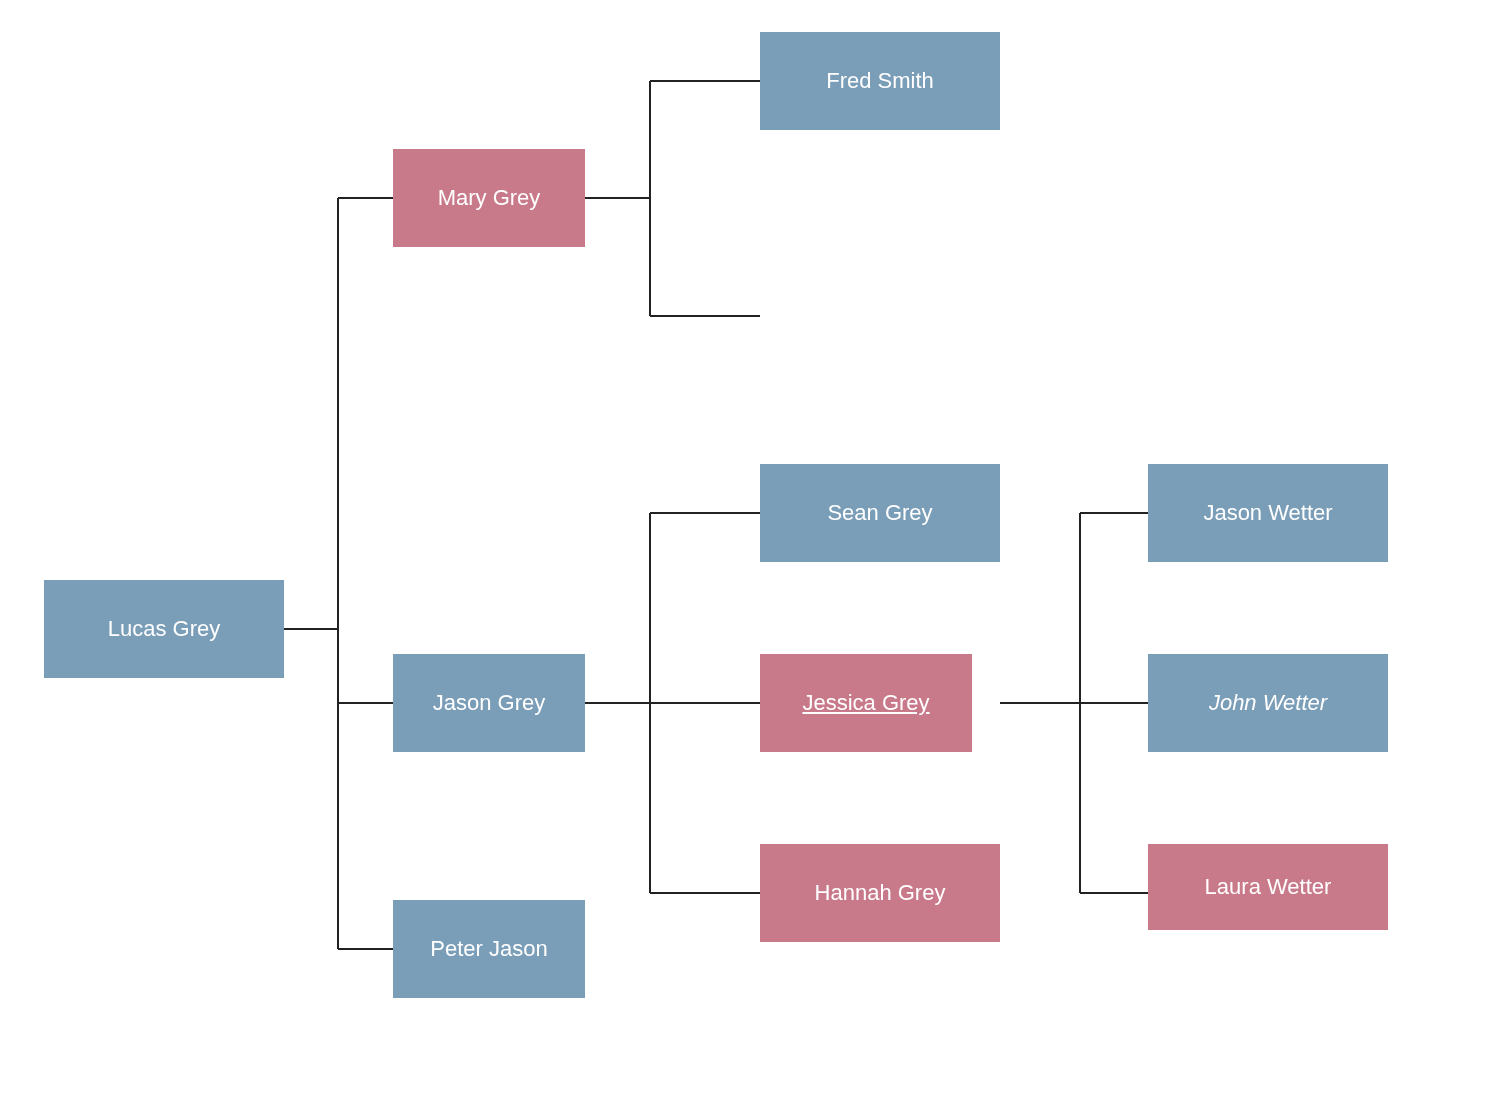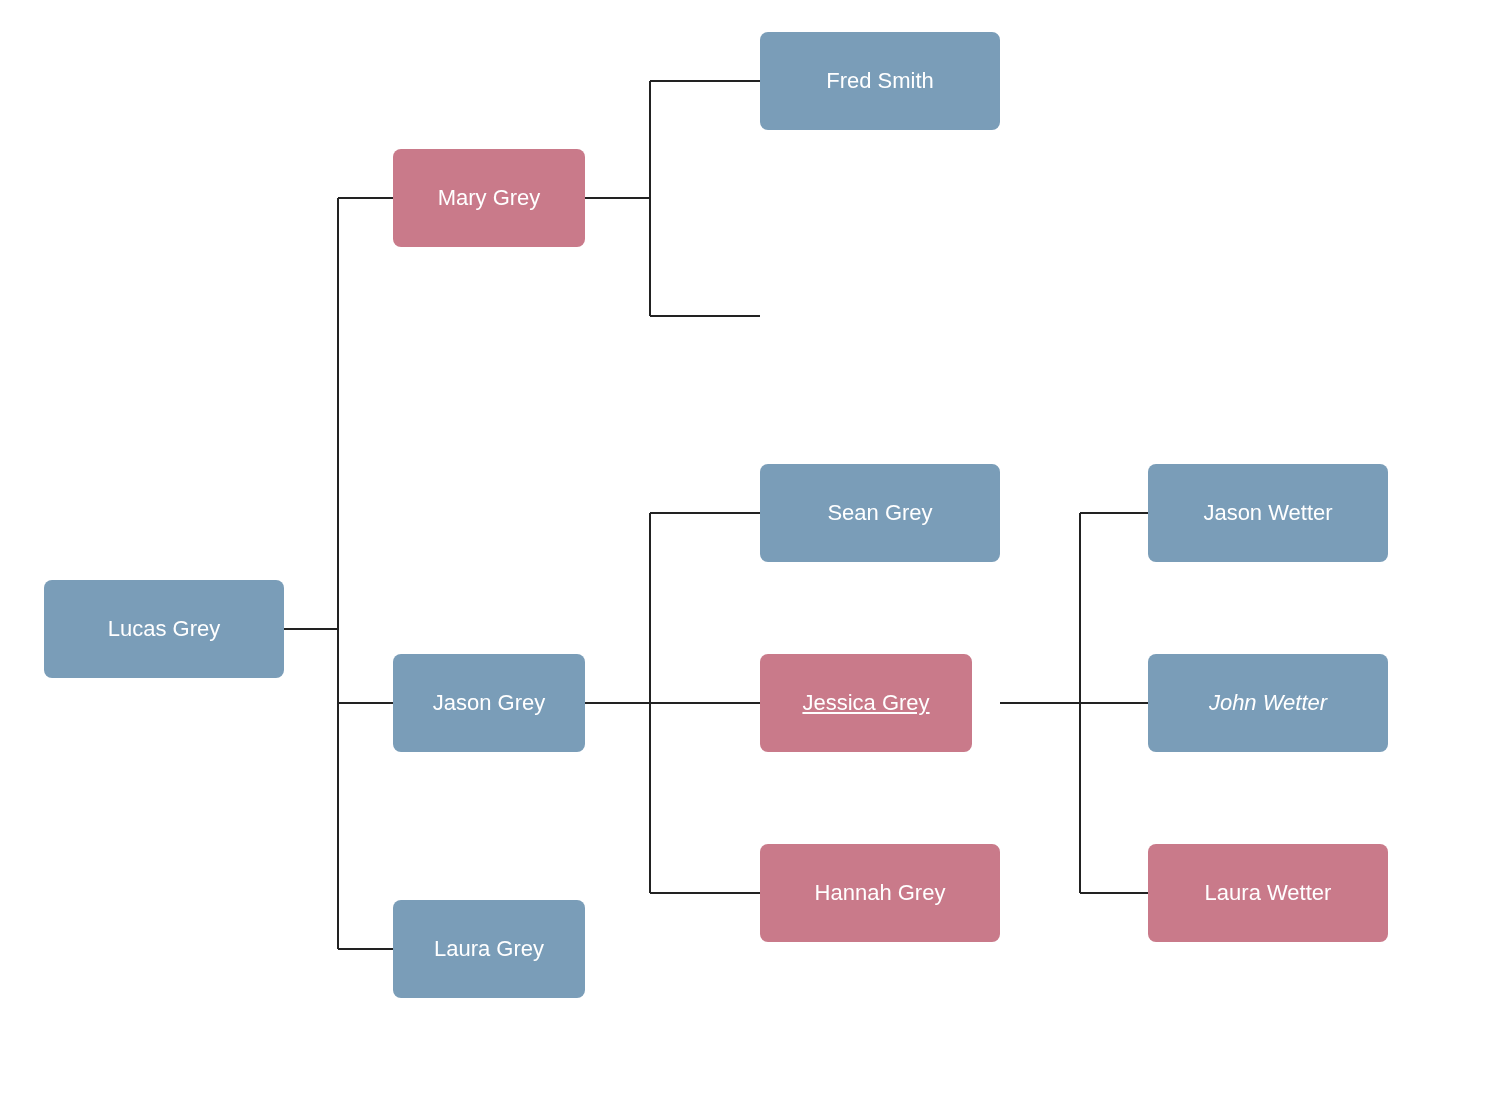--- a/index.html
+++ b/index.html
@@ -19,21 +19,21 @@
     }
     .node {
       position: absolute;
       display: flex;
       align-items: center;
       justify-content: center;
       text-align: center;
       font-size: 22px;
       font-weight: 400;
       color: #fff;
-      border-radius: 8px;
+      border-radius: 0;
       padding: 8px 12px;
     }
     .blue { background: #7a9db8; }
     .pink { background: #c97a8a; }
 
     svg.lines {
       position: absolute;
       top: 0; left: 0;
       width: 1500px;
       height: 1098px;
@@ -76,29 +76,29 @@
     <line x1="1080" y1="703" x2="1148" y2="703"></line>
     <line x1="1080" y1="893" x2="1148" y2="893"></line>
   </svg>
 
   <div class="node pink" style="left:393px; top:149px; width:192px; height:98px;">Mary Grey</div>
 
   <div class="node blue" style="left:44px; top:580px; width:240px; height:98px;">Lucas Grey</div>
 
   <div class="node blue" style="left:393px; top:654px; width:192px; height:98px;">Jason Grey</div>
 
-  <div class="node blue" style="left:393px; top:900px; width:192px; height:98px;">Laura Grey</div>
+  <div class="node blue" style="left:393px; top:900px; width:192px; height:98px;">Peter Jason</div>
 
   <div class="node blue" style="left:760px; top:32px; width:240px; height:98px;">Fred Smith</div>
 
 
   <div class="node blue" style="left:760px; top:464px; width:240px; height:98px;">Sean Grey</div>
 
   <div class="node pink" style="left:760px; top:654px; width:212px; height:98px;text-decoration:underline;">Jessica Grey</div>
 
   <div class="node pink" style="left:760px; top:844px; width:240px; height:98px;">Hannah Grey</div>
 
   <div class="node blue" style="left:1148px; top:464px; width:240px; height:98px;">Jason Wetter</div>
 
   <div class="node blue" style="left:1148px; top:654px; width:240px; height:98px;font-style:italic;">John Wetter</div>
 
-  <div class="node pink" style="left:1148px; top:844px; width:240px; height:98px;">Laura Wetter</div>
+  <div class="node pink" style="left:1148px; top:844px; width:240px; height:86px;">Laura Wetter</div>
 </div>
 
 </body></html>

